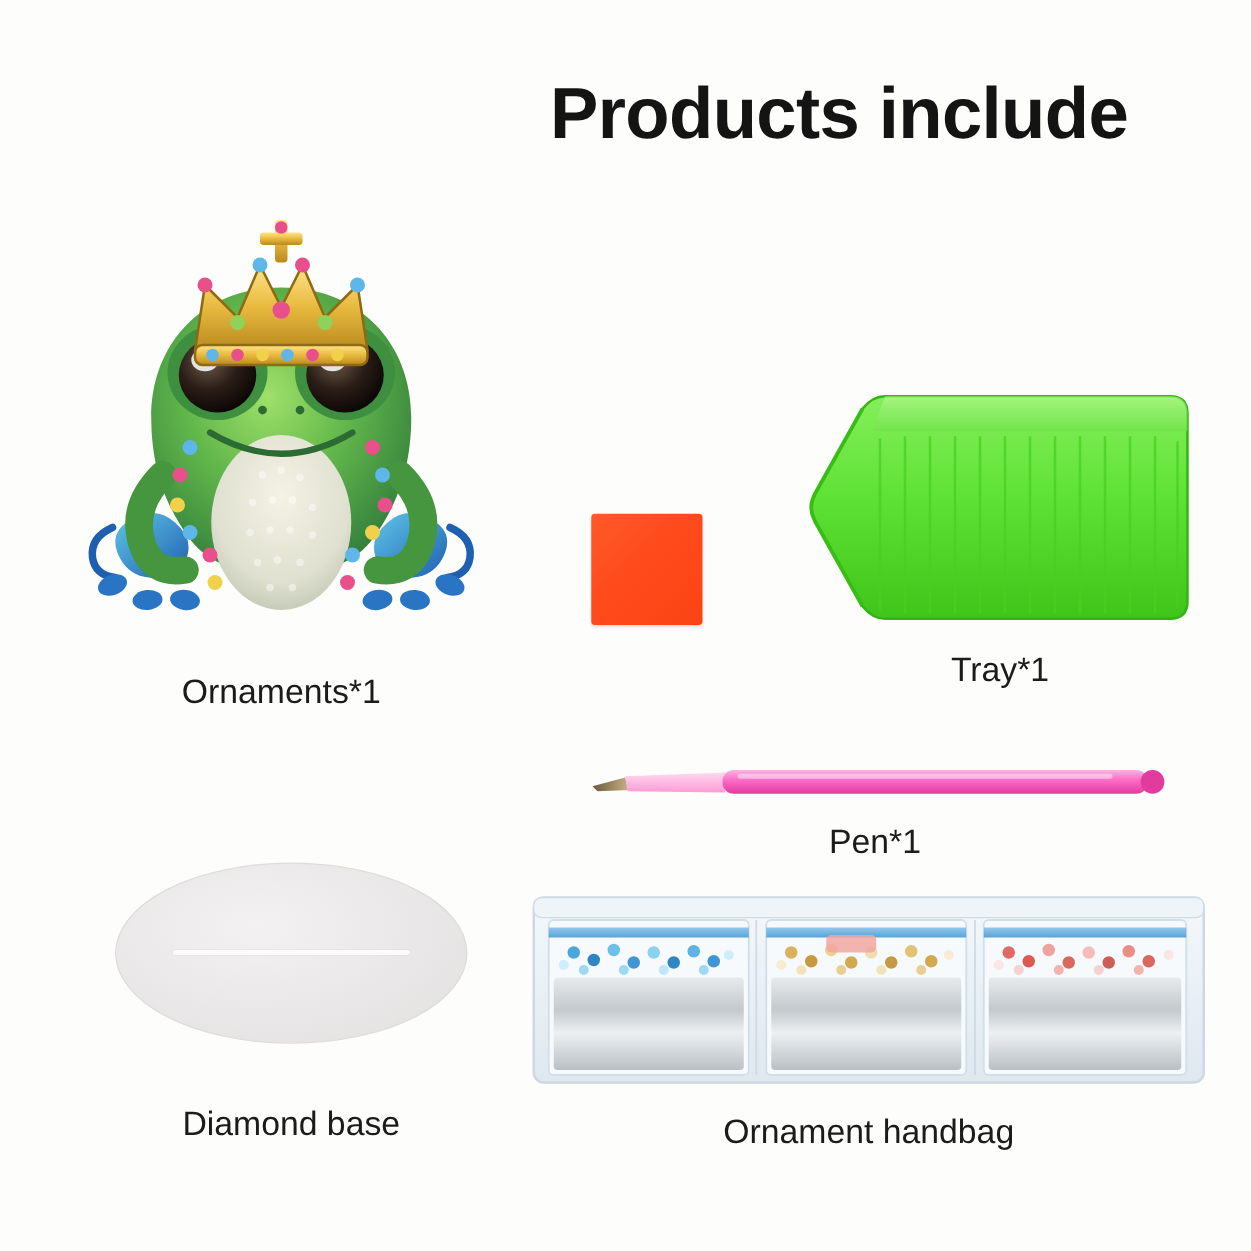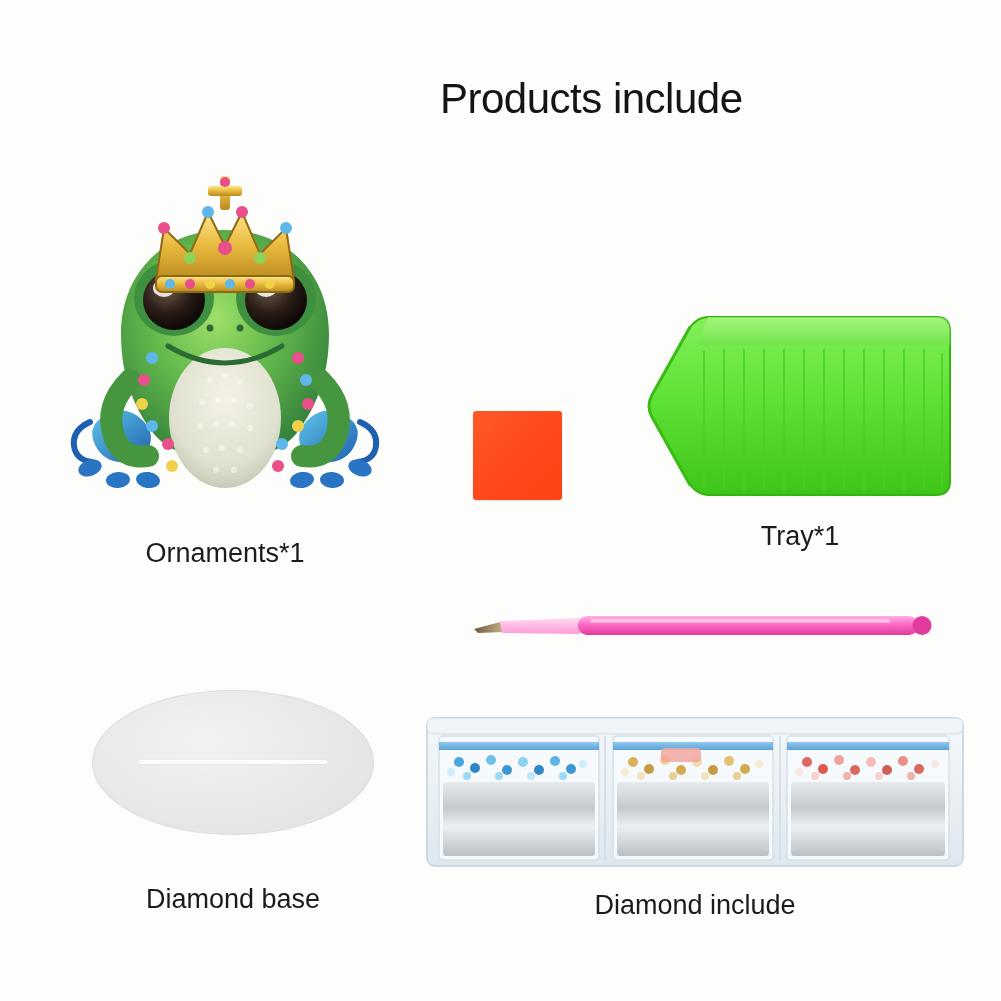--- a/index.html
+++ b/index.html
@@ -10,27 +10,26 @@
     position:relative;
     overflow:hidden;
   }
   .stage{position:absolute;inset:0;}
 
   
   .title{
     position:absolute;
     left:440px; top:62px;
     width:545px;
-    font-size:42px;
-    font-weight:normal;
+    font-size:58px;
+    font-weight:bold;
     color:#141414;
     letter-spacing:-0.5px;
     text-align:left;
     line-height:1;
-    margin-top:16px;
   }
 
   
   .caption{
     position:absolute;
     text-align:center;
     font-size:27px;
     color:#1b1b1b;
     white-space:nowrap;
   }
@@ -295,20 +294,21 @@
 
       <path d="M4 24 L30 17 L34 27 L8 28 Z" fill="url(#penTipG)"></path>
 
       <path d="M30 16 L110 13 L110 29 L32 28 Z" fill="url(#penMidG)"></path>
 
       <rect x="108" y="11" width="340" height="19" rx="9" fill="url(#penG)"></rect>
       <rect x="120" y="14" width="300" height="4" rx="2" fill="#ffffff" opacity="0.45"></rect>
       <circle cx="452" cy="20.5" r="9.5" fill="#e23ba0"></circle>
     </svg>
   </div>
+  <div class="caption" style="left:580px; top:658px; width:240px;">Pen*1</div>
 
   <div class="base">
     <div class="ellipse"></div>
     <div class="slot"></div>
   </div>
   <div class="caption" style="left:92px; top:884px; width:282px;">Diamond base</div>
 
   <div class="bag">
     <svg viewBox="0 0 540 160" xmlns="http://www.w3.org/2000/svg">
       <defs>
@@ -394,15 +394,15 @@
             <circle cx="510" cy="52" r="4" fill="#fae6e4"></circle>
         </g>
       </g>
 
       <g stroke="#ccd9e3" stroke-width="1.5" opacity="0.9">
         <line x1="180" y1="24" x2="180" y2="148"></line>
         <line x1="355" y1="24" x2="355" y2="148"></line>
       </g>
     </svg>
   </div>
-  <div class="caption" style="left:425px; top:890px; width:540px;">Diamond include</div>
+  <div class="caption" style="left:425px; top:890px; width:540px;">Ornament handbag</div>
 
 </div>
 
 </body></html>

